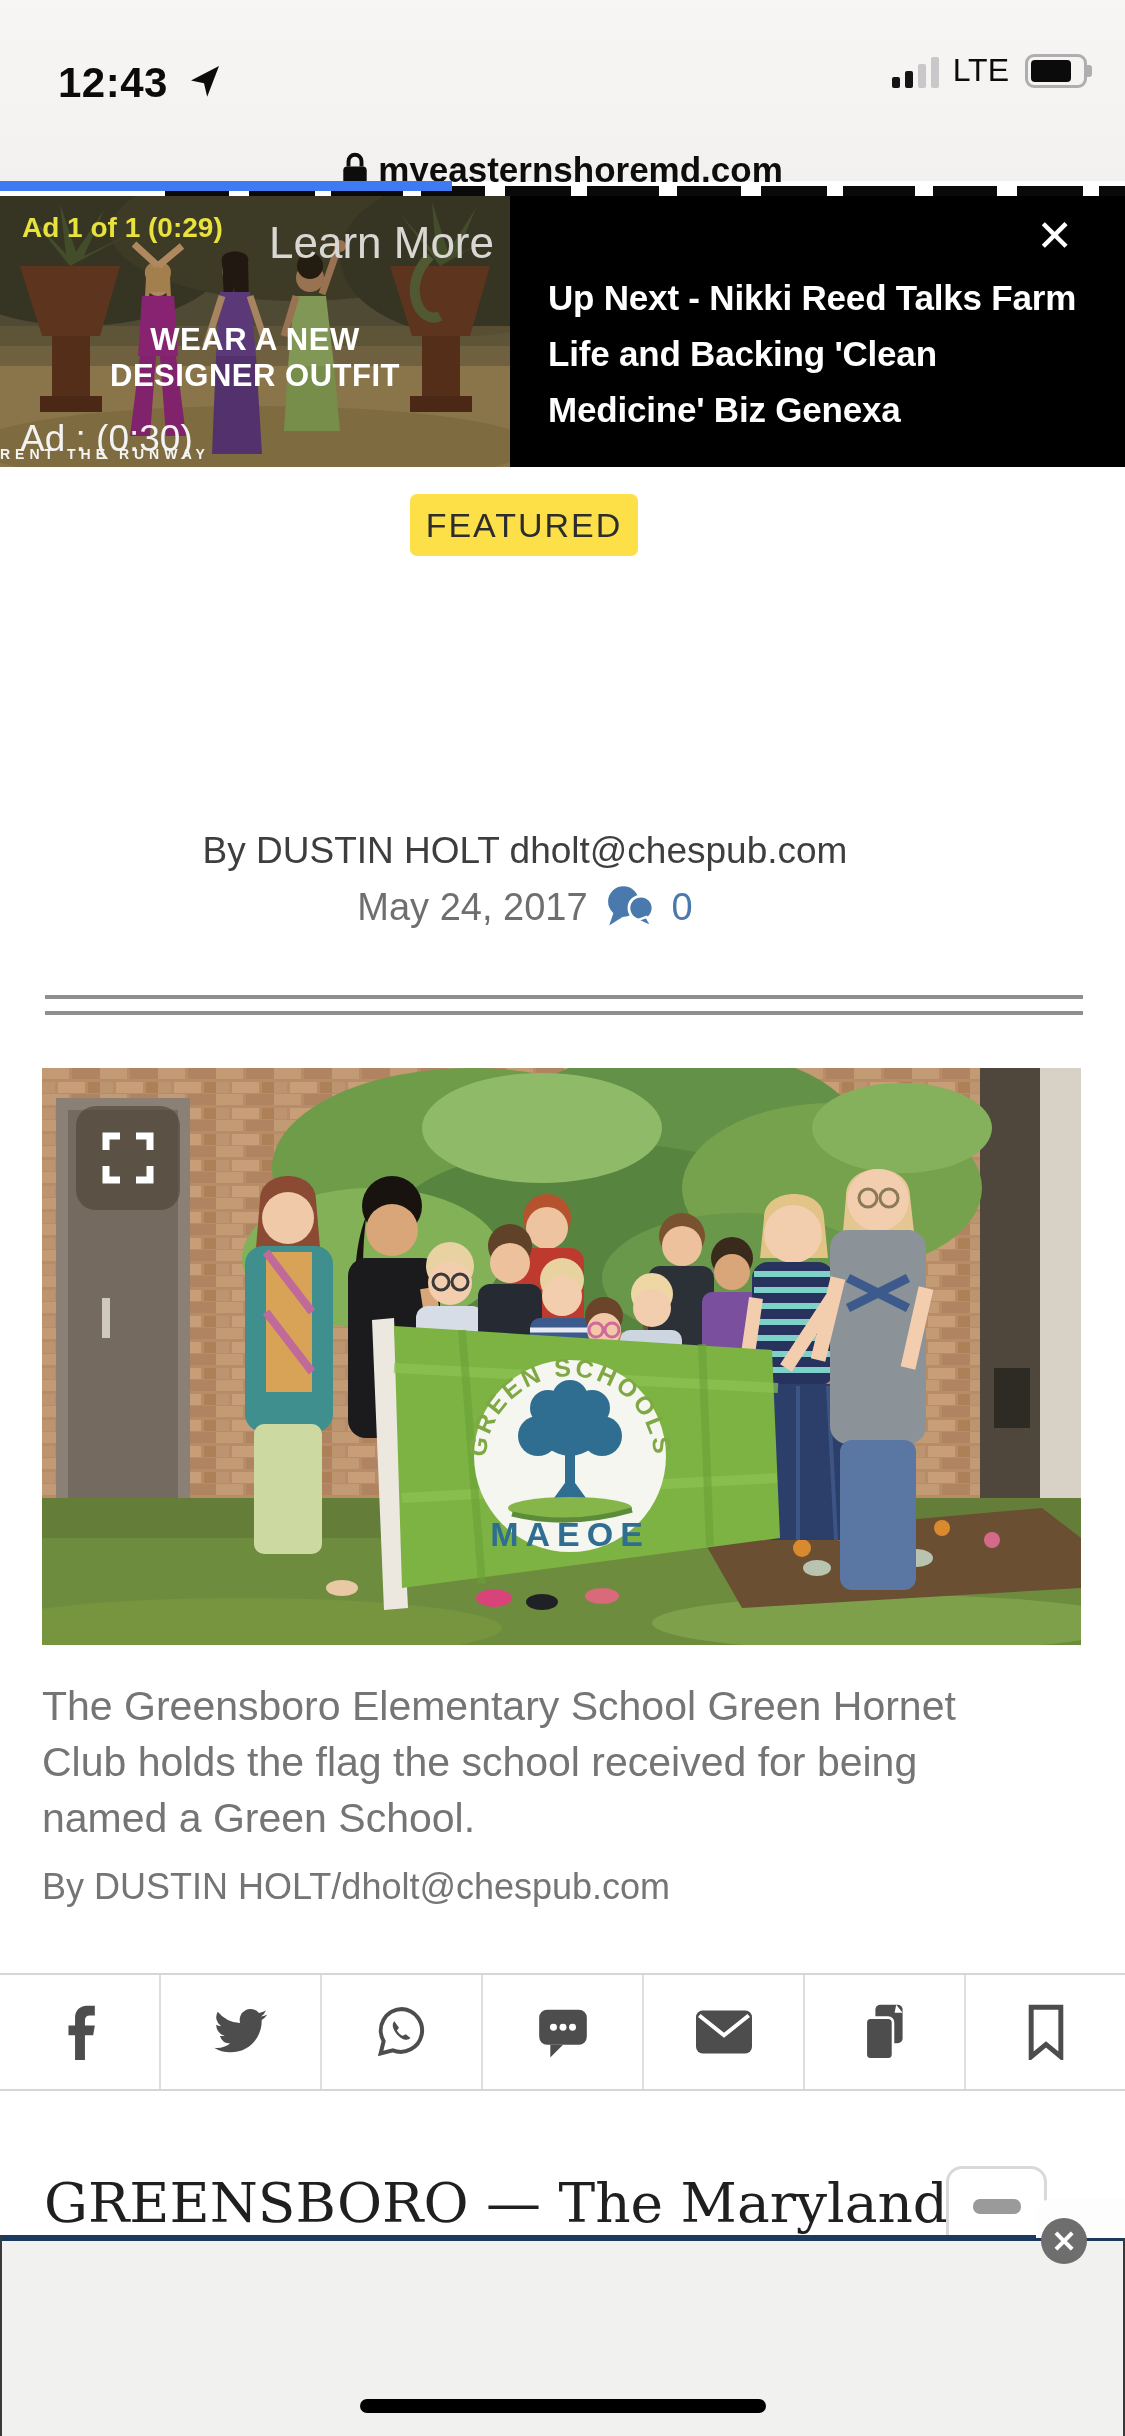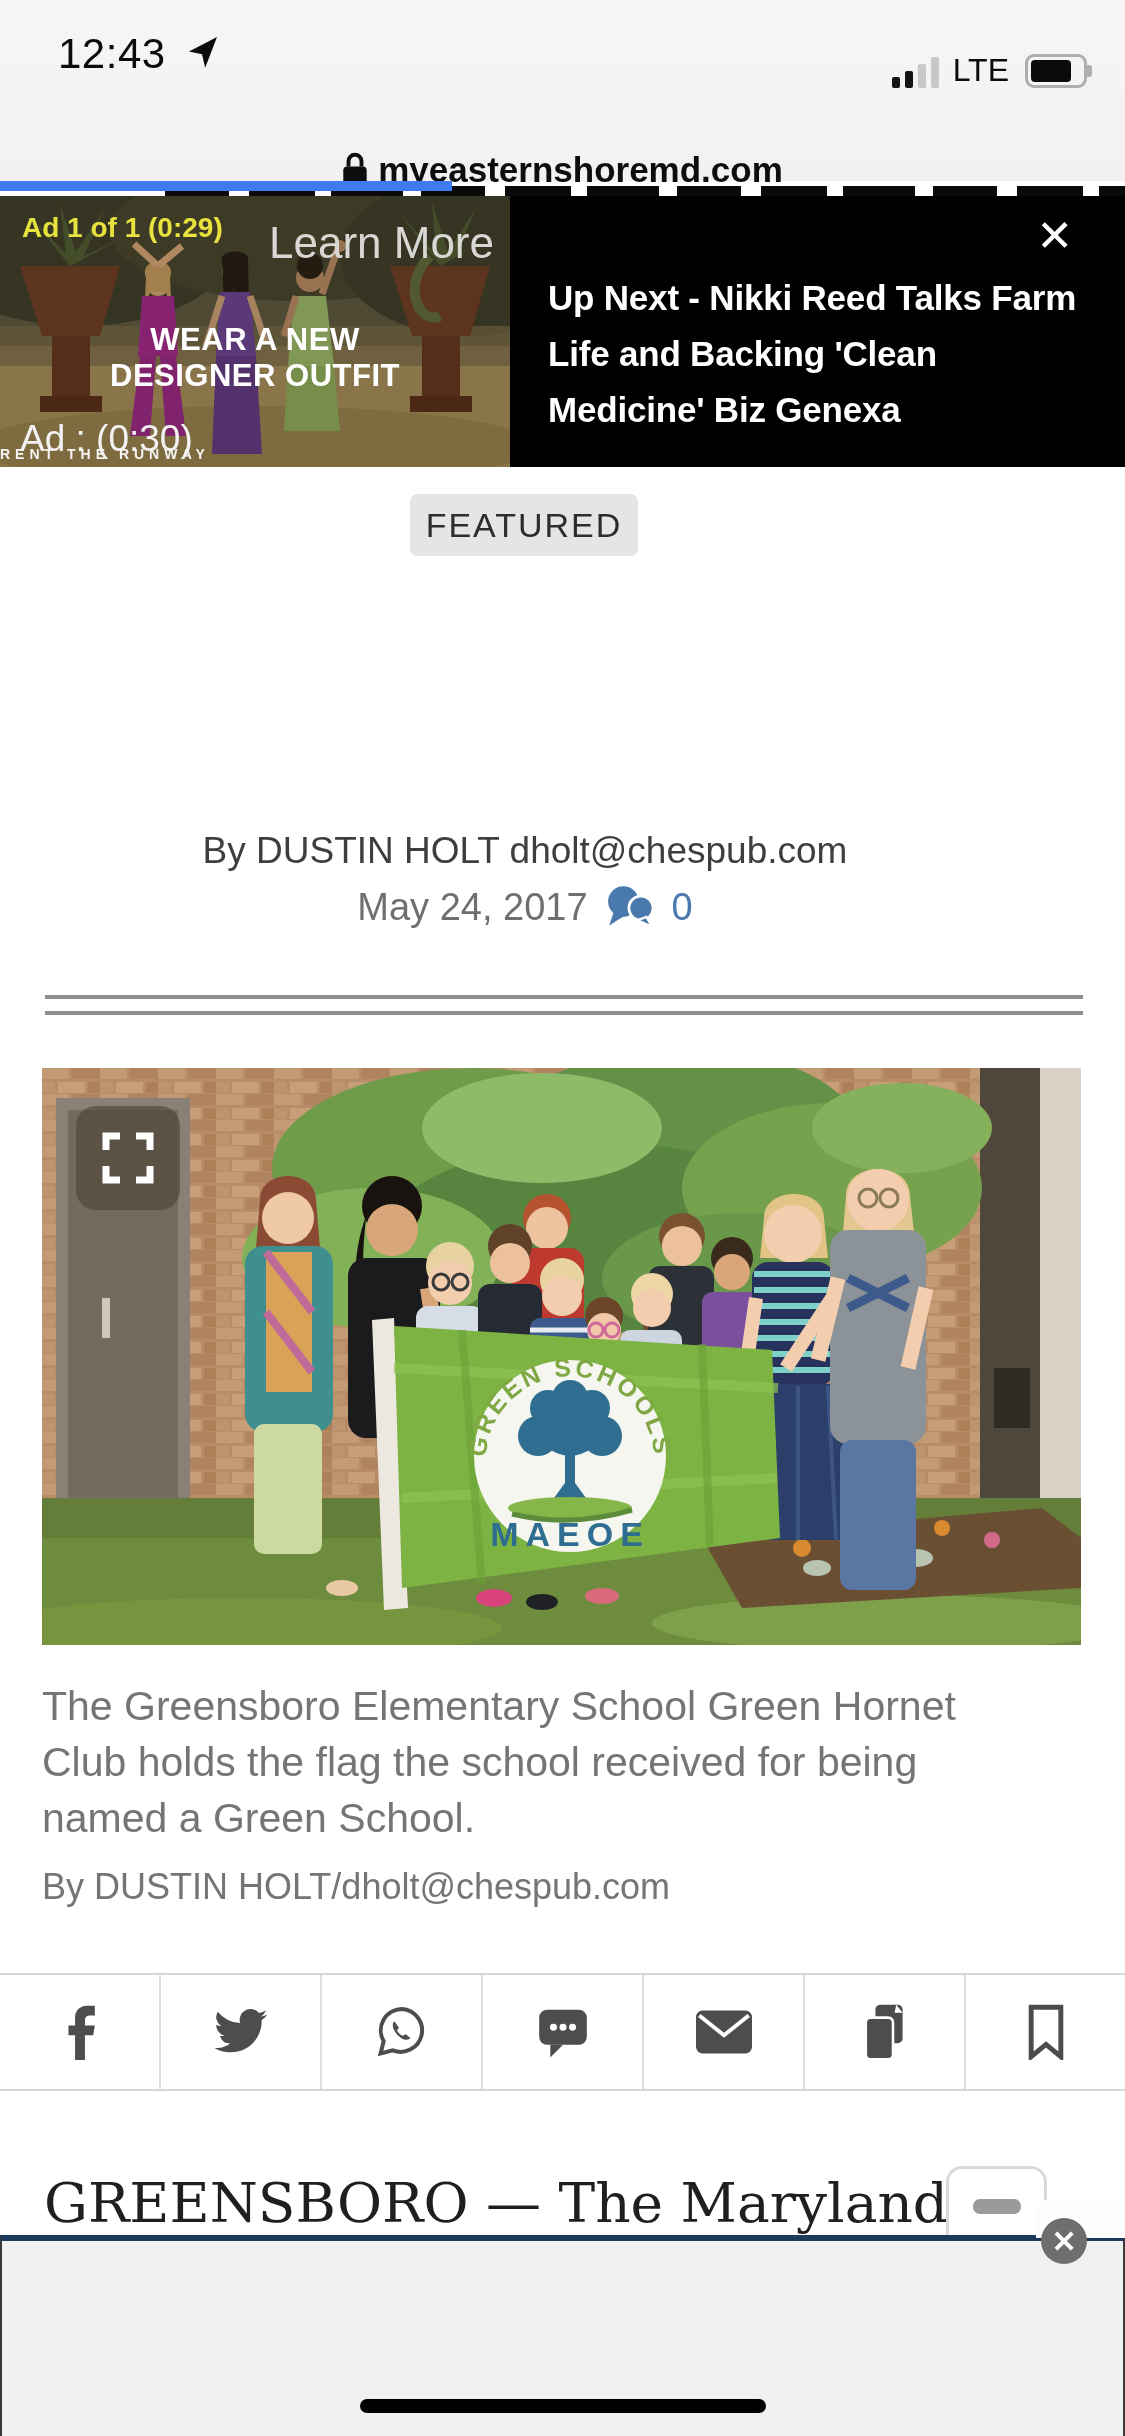--- a/index.html
+++ b/index.html
@@ -1,21 +1,21 @@
 <!DOCTYPE html>
 <html><head>
 <meta charset="utf-8">
 <style>
   html,body{margin:0;padding:0;background:#fff;}
   body{width:1125px;height:2436px;position:relative;overflow:hidden;
        font-family:"Liberation Sans",sans-serif;}
   .abs{position:absolute;}
   
   .chrome{left:0;top:0;width:1125px;height:181px;background:linear-gradient(#f7f6f4,#f2f1ef);}
-  .sb-time{left:58px;top:30px;font-size:42px;font-weight:400;color:#0b0b0b;letter-spacing:.5px;}
+  .sb-time{left:58px;top:59px;font-size:42px;font-weight:700;color:#0b0b0b;letter-spacing:.5px;}
   .sb-right{right:38px;top:52px;display:flex;align-items:center;gap:10px;}
   .sig{display:flex;align-items:flex-end;gap:5px;height:34px;}
   .sig i{display:block;width:8px;border-radius:2px;background:#c8c8ca;}
   .sig i.on{background:#141416;}
   .lte{font-size:32px;color:#0b0b0b;font-weight:500;margin-left:4px;}
   .batt{width:56px;height:28px;border:3px solid #aeaeb0;border-radius:9px;position:relative;margin-left:6px;}
   .batt .fill{position:absolute;left:3px;top:3px;bottom:3px;width:40px;background:#0b0b0b;border-radius:4px;}
   .batt .nub{position:absolute;right:-8px;top:8px;width:5px;height:12px;background:#aeaeb0;border-radius:0 3px 3px 0;}
   .urlrow{left:0;top:126px;width:1125px;text-align:center;font-size:35px;font-weight:600;color:#0d0d0d;margin-top:24px;}
   .urlrow svg{vertical-align:-4px;margin-right:10px;}
@@ -30,21 +30,21 @@
   .ad-wear{position:absolute;left:0;top:126px;width:510px;text-align:center;color:#fff;
            font-size:31px;font-weight:800;line-height:36px;letter-spacing:.5px;z-index:3;}
   .ad-timer{position:absolute;left:20px;top:222px;color:#f2f2f2;font-size:37px;font-weight:300;z-index:3;}
   .ad-brand{position:absolute;left:0;top:250px;width:540px;text-align:left;color:#f4f4f2;
             font-size:14px;font-weight:700;letter-spacing:5px;z-index:3;}
   .ad .panel{position:absolute;left:510px;top:0;width:615px;height:271px;background:#000;}
   .upnext{position:absolute;left:38px;top:74px;width:530px;color:#fff;font-size:35px;
           font-weight:700;line-height:56px;letter-spacing:-.2px;}
   .ad-close{position:absolute;right:52px;top:14px;color:#fff;font-size:44px;font-weight:300;cursor:pointer;}
   
-  .featured{left:410px;top:494px;width:228px;height:62px;background:#e5e5e5;border-radius:7px;
+  .featured{left:410px;top:494px;width:228px;height:62px;background:#fde047;border-radius:7px;
             display:flex;align-items:center;justify-content:center;font-size:34px;color:#2d2d2d;letter-spacing:2px;}
   .headline{left:42px;top:596px;width:966px;text-align:center;color:#161616;
             font-family:"DejaVu Serif","Liberation Serif",serif;font-weight:700;font-size:63px;line-height:78px;}
   .byline{left:42px;top:830px;width:966px;text-align:center;font-size:37px;color:#3e3e3e;font-weight:500;}
   .daterow{left:42px;top:884px;width:966px;display:flex;justify-content:center;align-items:center;gap:16px;}
   .datetxt{font-size:38px;color:#6f6f6f;font-weight:500;}
   .ccount{font-size:38px;color:#4a7aad;font-weight:500;}
   .divider{left:45px;top:995px;width:1038px;height:12px;border-top:4px solid #8f8f8f;border-bottom:4px solid #8f8f8f;}
   .photo{left:42px;top:1068px;width:1039px;height:577px;overflow:hidden;}
   .caption{left:42px;top:1678px;width:1005px;font-size:41px;color:#757575;line-height:56px;}

